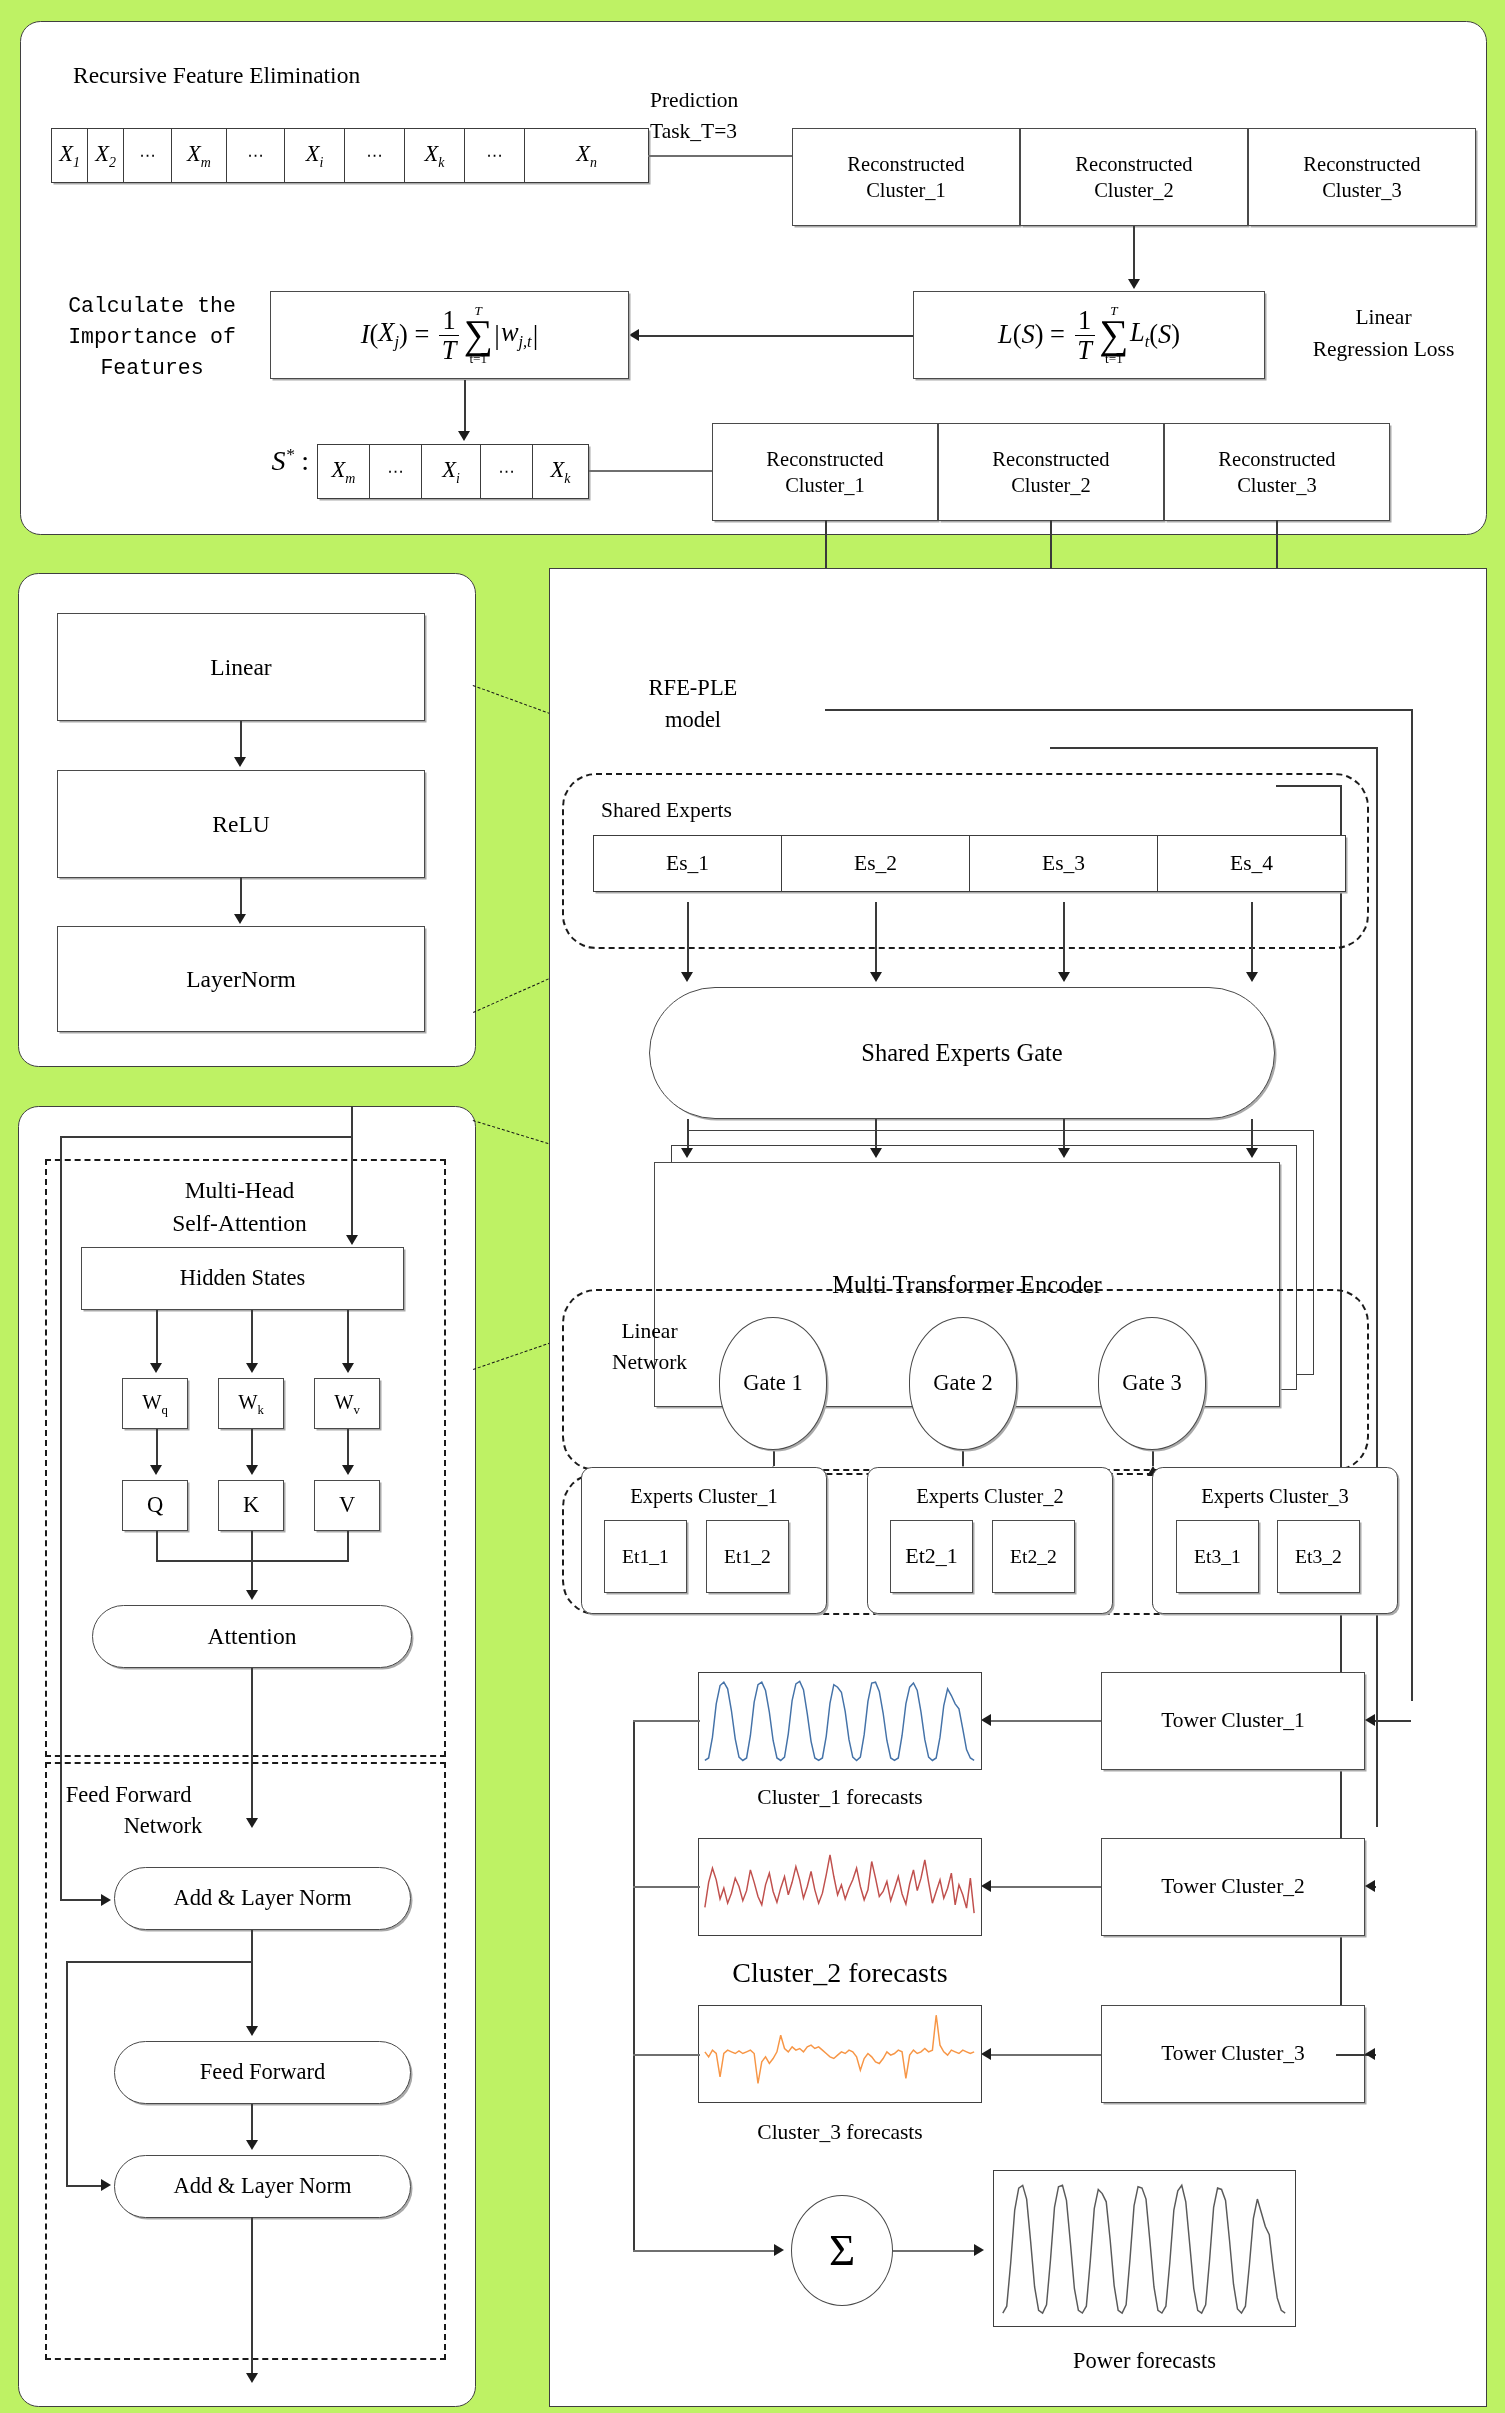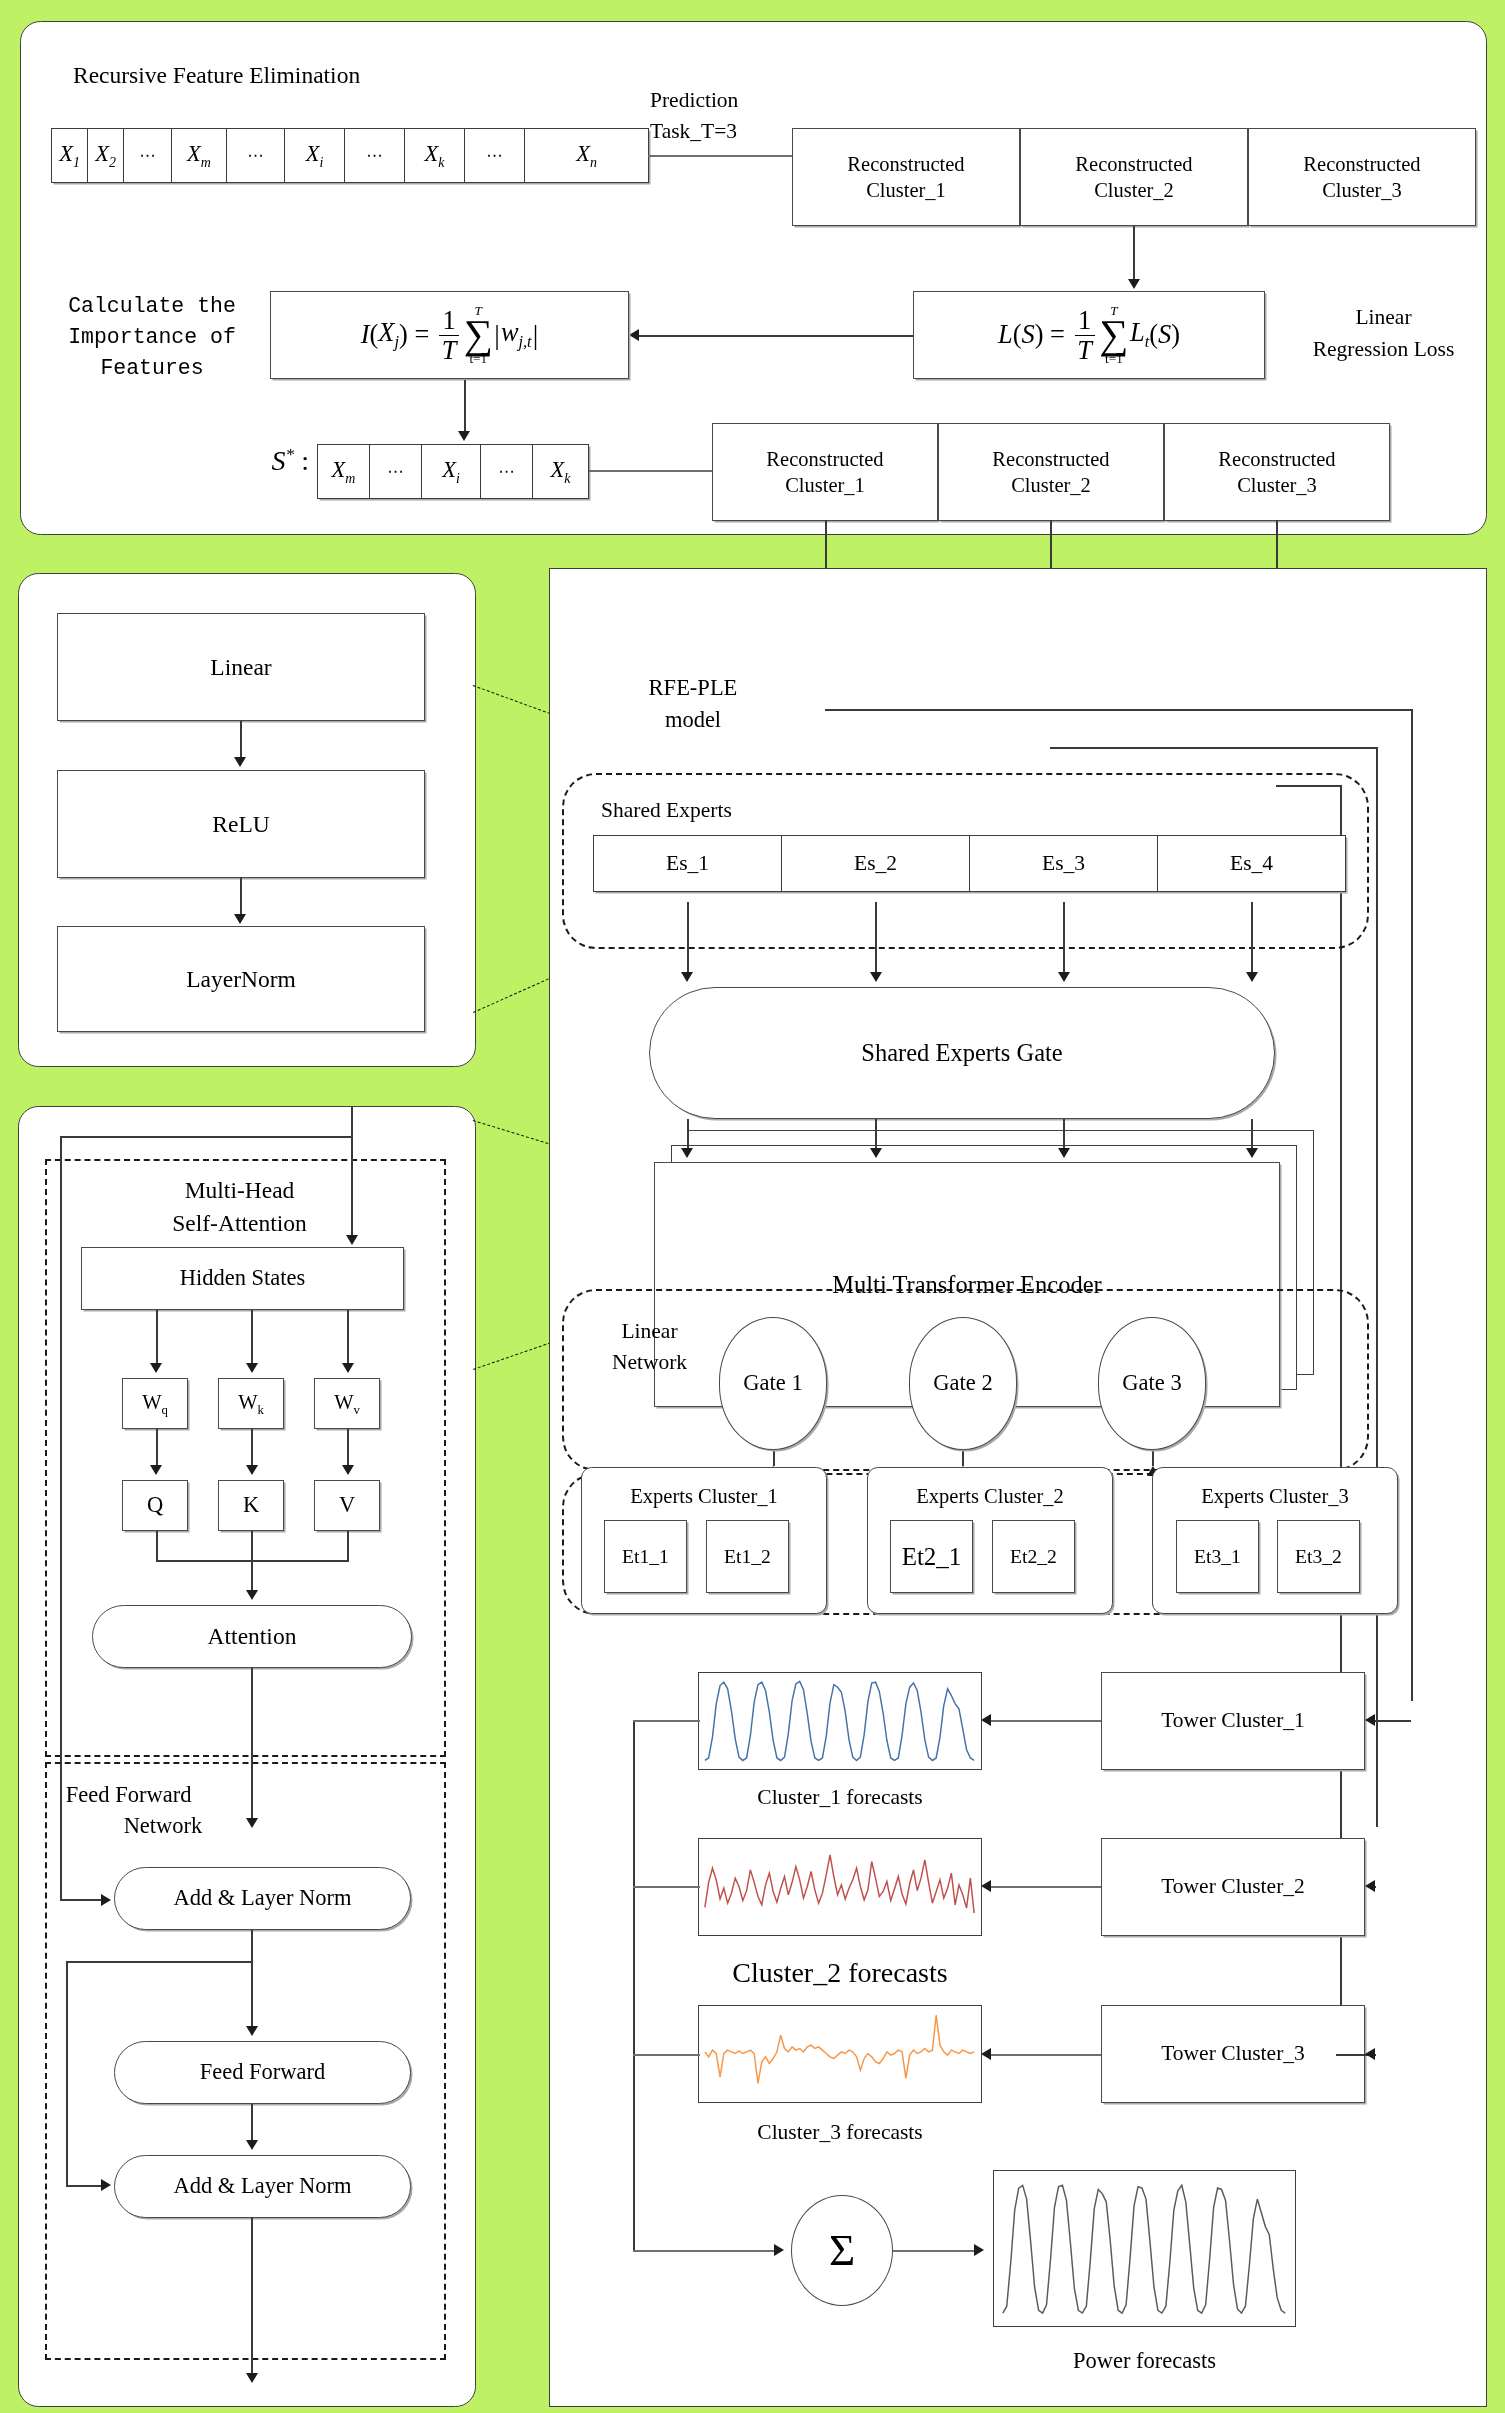--- a/index.html
+++ b/index.html
@@ -419,21 +419,21 @@
   <div class="abs box shadow soft" style="left:581px;top:1467px;width:246px;height:147px;"></div>
   <div class="abs txt" style="left:581px;top:1483px;width:246px;font-size:20.5px;">Experts Cluster_1</div>
   <div class="abs box shadow" style="left:604px;top:1520px;width:83px;height:73px;"></div>
   <div class="abs lbl" style="left:604px;top:1520px;width:83px;height:73px;font-size:19.6px;">Et1_1</div>
   <div class="abs box shadow" style="left:706px;top:1520px;width:83px;height:73px;"></div>
   <div class="abs lbl" style="left:706px;top:1520px;width:83px;height:73px;font-size:19.6px;">Et1_2</div>
 
   <div class="abs box shadow soft" style="left:867px;top:1467px;width:246px;height:147px;"></div>
   <div class="abs txt" style="left:867px;top:1483px;width:246px;font-size:20.5px;">Experts Cluster_2</div>
   <div class="abs box shadow" style="left:890px;top:1520px;width:83px;height:73px;"></div>
-  <div class="abs lbl" style="left:890px;top:1520px;width:83px;height:73px;font-size:25px;">Et2_1</div>
+  <div class="abs lbl" style="left:890px;top:1520px;width:83px;height:73px;font-size:22px;">Et2_1</div>
   <div class="abs box shadow" style="left:992px;top:1520px;width:83px;height:73px;"></div>
   <div class="abs lbl" style="left:992px;top:1520px;width:83px;height:73px;font-size:19.6px;">Et2_2</div>
 
   <div class="abs box shadow soft" style="left:1152px;top:1467px;width:246px;height:147px;"></div>
   <div class="abs txt" style="left:1152px;top:1483px;width:246px;font-size:20.5px;">Experts Cluster_3</div>
   <div class="abs box shadow" style="left:1176px;top:1520px;width:83px;height:73px;"></div>
   <div class="abs lbl" style="left:1176px;top:1520px;width:83px;height:73px;font-size:19.6px;">Et3_1</div>
   <div class="abs box shadow" style="left:1277px;top:1520px;width:83px;height:73px;"></div>
   <div class="abs lbl" style="left:1277px;top:1520px;width:83px;height:73px;font-size:19.6px;">Et3_2</div>
 

